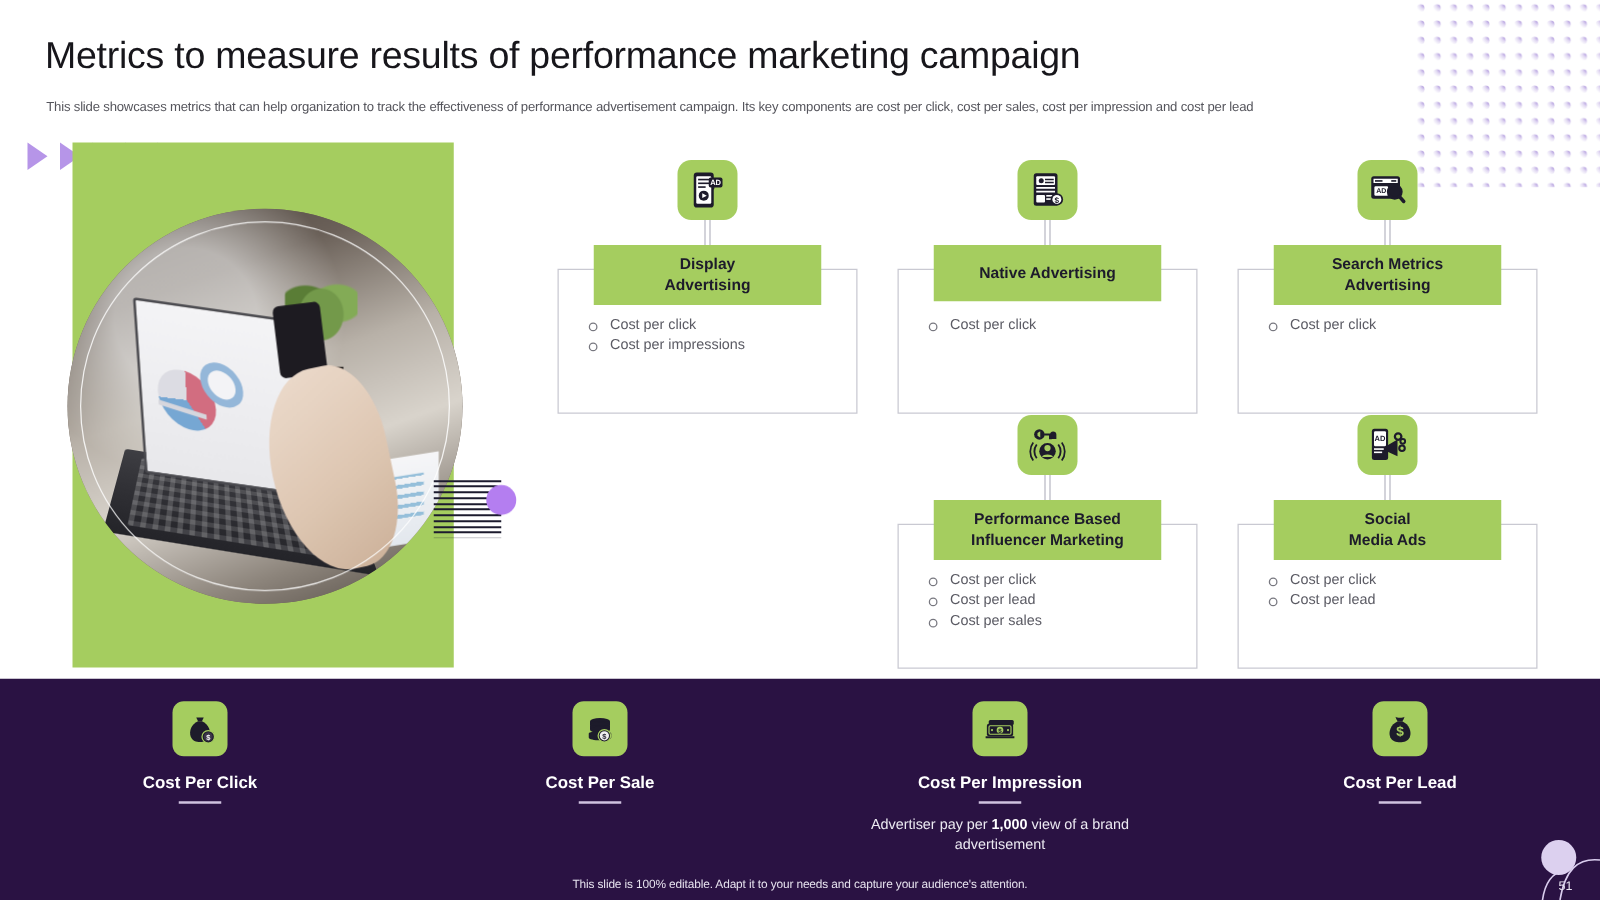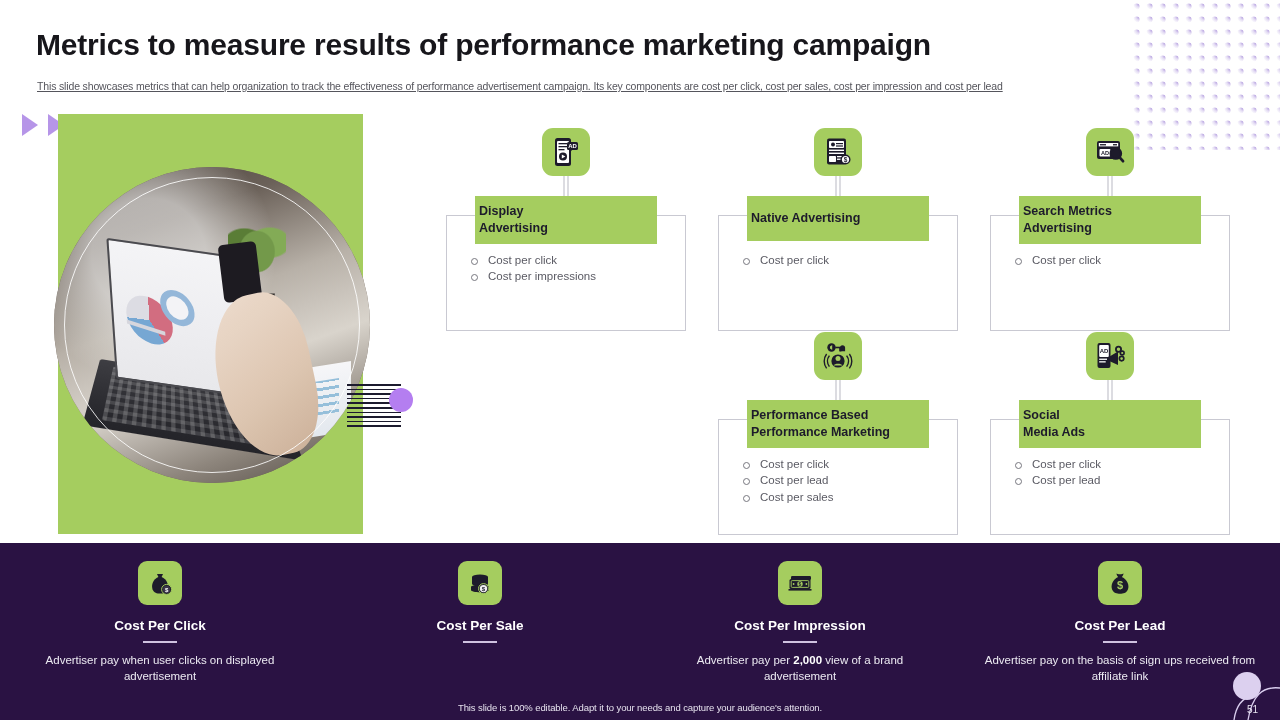--- a/index.html
+++ b/index.html
@@ -17,34 +17,33 @@
     top: 0; right: 0;
     width: 150px; height: 150px;
     pointer-events: none;
   }
 
   
   .page-title {
     position: absolute;
     left: 36px; top: 28px;
     font-size: 30px;
-    font-weight: 700;
+    font-weight: 400;
     color: #17161b;
     letter-spacing: -0.2px;
     white-space: nowrap;
   }
   .page-subtitle {
     position: absolute;
     left: 37px; top: 80px;
     width: 1160px;
     font-size: 10.5px;
     color: #55555c;
     letter-spacing: -0.15px;
     white-space: nowrap;
-    text-decoration: underline;
   }
 
   
   .tri-row { position: absolute; display: flex; gap: 10px; }
   .tri-row.top { left: 22px; top: 114px; }
   .tri {
     width: 0; height: 0;
     border-top: 11px solid transparent;
     border-bottom: 11px solid transparent;
     border-left: 16px solid #b695e8;
@@ -202,21 +201,21 @@
   .card-label {
     position: absolute;
     top: 68px;
     left: 50%; transform: translateX(-50%);
     width: 182px;
     background: #a5cd5f;
     color: #1d1b2b;
     font-weight: 700;
     font-size: 12.5px;
     line-height: 17px;
-    text-align: left;
+    text-align: center;
     padding: 7px 4px;
     z-index: 3;
   }
   .card-label.one-line { padding: 14px 4px; }
   .card-list {
     position: absolute;
     top: 124px; left: 24px;
     z-index: 4;
   }
   .card-list li {
@@ -454,21 +453,21 @@
       <path d="M6.4 14.6 a9 9 0 0 0 0 11" fill="none" stroke="#1d1b2b" stroke-width="1.5"></path>
       <path d="M3.6 13 a12 12 0 0 0 0 14.4" fill="none" stroke="#1d1b2b" stroke-width="1.4"></path>
       <path d="M23.6 14.6 a9 9 0 0 1 0 11" fill="none" stroke="#1d1b2b" stroke-width="1.5"></path>
       <path d="M26.4 13 a12 12 0 0 1 0 14.4" fill="none" stroke="#1d1b2b" stroke-width="1.4"></path>
     </svg>
   </div>
   <div class="card-stem"></div>
   <div class="card-body"></div>
   <div class="card-label">
     <div>Performance Based</div>
-    <div>Performance Marketing</div>
+    <div>Influencer Marketing</div>
   </div>
   <ul class="card-list">
     <li>Cost per click</li>
     <li>Cost per lead</li>
     <li>Cost per sales</li>
   </ul>
 </div>
 
 <div class="card" style="left:990px; top:332px; width:240px;">
   <div class="card-icon">
@@ -505,21 +504,20 @@
         <svg width="26" height="26" viewBox="0 0 26 26">
           <path d="M10 4 L16 4 L14.6 7 L11.4 7 Z" fill="#1d1b2b"></path>
           <path d="M11.4 7 C6 9.5 4 15 5.6 19.4 C6.8 22.6 10 23.6 13 23.6 C16 23.6 19.2 22.6 20.4 19.4 C22 15 20 9.5 14.6 7 Z" fill="#1d1b2b"></path>
           <circle cx="19.6" cy="19.4" r="5" fill="#1d1b2b" stroke="#a5cd5f" stroke-width="1"></circle>
           <circle cx="19.6" cy="19.4" r="3.6" fill="#3a3548"></circle>
           <text x="19.6" y="21.8" font-family="Liberation Sans, sans-serif" font-size="6" font-weight="700" fill="#fff" text-anchor="middle">$</text>
         </svg>
       </div>
       <div class="f-title">Cost Per Click</div>
       <div class="f-rule"></div>
-      <div class="f-desc"><span>Advertiser pay when  user clicks on displayed advertisement</span><b></b><span></span></div>
     </div>
 
     <div class="f-item">
       <div class="f-icon">
         <svg width="26" height="26" viewBox="0 0 26 26">
           <ellipse cx="13" cy="7" rx="8" ry="2.6" fill="#1d1b2b"></ellipse>
           <rect x="5" y="7" width="16" height="3.4" fill="#1d1b2b"></rect>
           <ellipse cx="13" cy="10.4" rx="8" ry="2.6" fill="#1d1b2b"></ellipse>
           <rect x="5" y="10.4" width="16" height="3.4" fill="#1d1b2b"></rect>
           <ellipse cx="13" cy="13.8" rx="8" ry="2.6" fill="#1d1b2b"></ellipse>
@@ -541,34 +539,33 @@
           <rect x="5.2" y="9.6" width="17.6" height="6.8" rx="1" fill="none" stroke="#a5cd5f" stroke-width="0.9"></rect>
           <circle cx="14" cy="13" r="2.7" fill="#a5cd5f"></circle>
           <text x="14" y="15.1" font-family="Liberation Sans, sans-serif" font-size="5" font-weight="700" fill="#1d1b2b" text-anchor="middle">$</text>
           <circle cx="7.6" cy="13" r="0.9" fill="#a5cd5f"></circle>
           <circle cx="20.4" cy="13" r="0.9" fill="#a5cd5f"></circle>
           <path d="M2.5 18 h23 v1.6 h-23 z" fill="#1d1b2b"></path>
         </svg>
       </div>
       <div class="f-title">Cost Per Impression</div>
       <div class="f-rule"></div>
-      <div class="f-desc"><span>Advertiser pay per </span><b>2,000</b><span> view  of a brand advertisement</span></div>
+      <div class="f-desc"><span>Advertiser pay per </span><b>1,000</b><span> view  of a brand advertisement</span></div>
     </div>
 
     <div class="f-item">
       <div class="f-icon">
         <svg width="26" height="26" viewBox="0 0 26 26">
           <path d="M9.4 3.4 C10.6 4.4 15.4 4.4 16.6 3.4 C16.2 5.2 15.4 6.4 14.8 7 L11.2 7 C10.6 6.4 9.8 5.2 9.4 3.4 Z" fill="#1d1b2b"></path>
           <path d="M11.2 7 C5.6 9.6 3.4 15.4 5.2 19.8 C6.6 23 9.8 23.8 13 23.8 C16.2 23.8 19.4 23 20.8 19.8 C22.6 15.4 20.4 9.6 14.8 7 Z" fill="#1d1b2b"></path>
           <text x="13" y="19" font-family="Liberation Sans, sans-serif" font-size="11" font-weight="700" fill="#a5cd5f" text-anchor="middle">$</text>
         </svg>
       </div>
       <div class="f-title">Cost Per Lead</div>
       <div class="f-rule"></div>
-      <div class="f-desc"><span>Advertiser pay on the basis of sign ups received  from affiliate link</span><b></b><span></span></div>
     </div>
 
   </div>
 
   <svg class="corner-swoosh" viewBox="0 0 90 70">
     <path d="M90 38 C72 36 62 46 58 70" fill="none" stroke="#d9cdee" stroke-width="1.3"></path>
     <path d="M44 70 C46 56 52 48 62 46" fill="none" stroke="#d9cdee" stroke-width="1.3"></path>
   </svg>
   <div class="corner-circle"></div>
 

